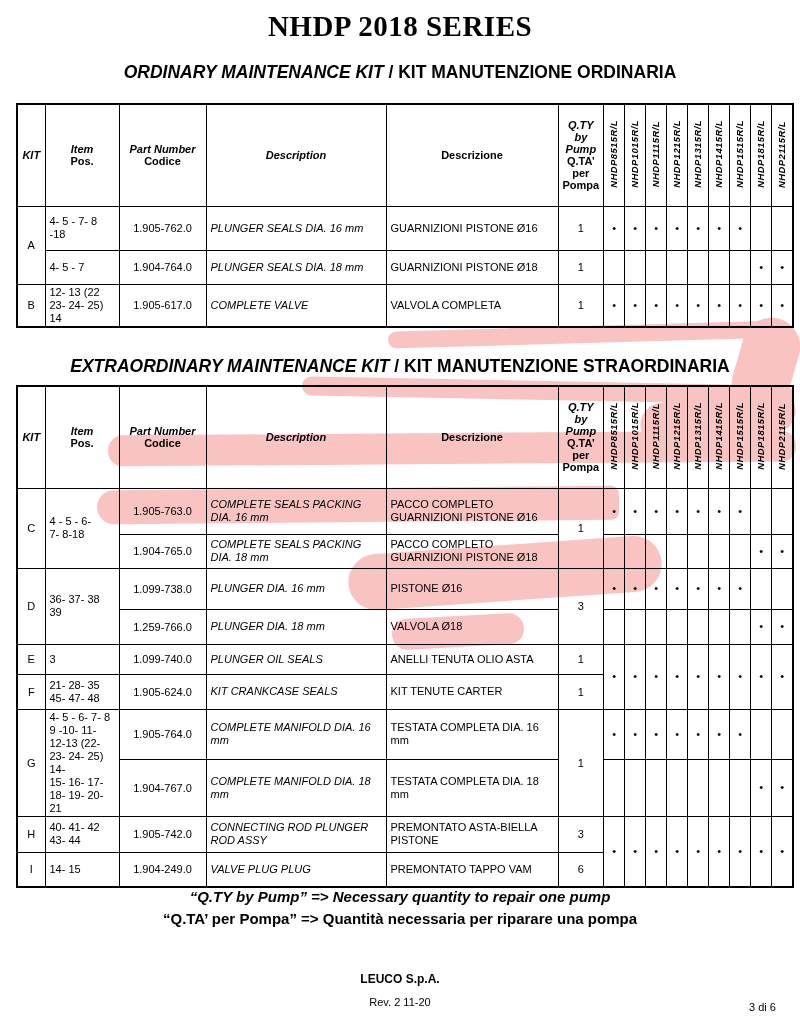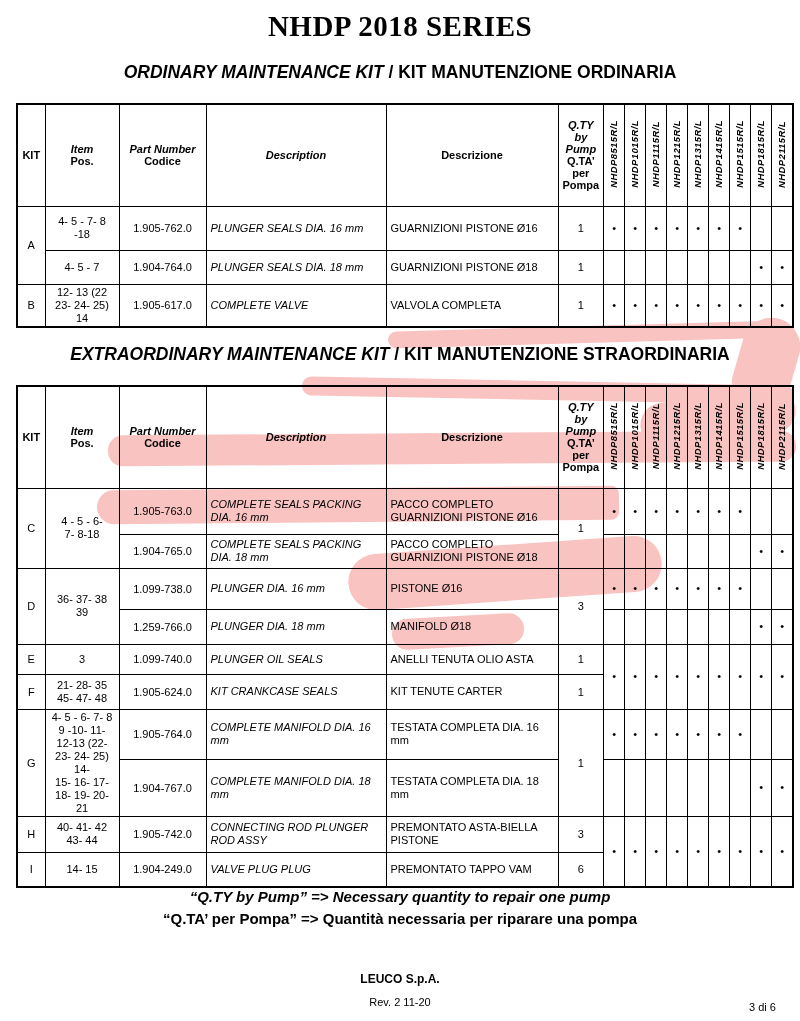--- a/index.html
+++ b/index.html
@@ -12,39 +12,39 @@
   .mk3{left:302px;top:381px;width:492px;height:19px;border-radius:10px;transform:rotate(1.1deg);}
   .mk4{left:640px;top:396px;width:156px;height:44px;border-radius:22px;transform:rotate(-7deg);}
   .mk5{left:108px;top:433px;width:688px;height:31px;border-radius:15px;transform:rotate(-0.4deg);}
   .mk6{left:97px;top:488px;width:522px;height:34px;border-radius:17px 8px 8px 17px;transform:rotate(-0.5deg);}
   .mk7{left:348px;top:545px;width:314px;height:56px;border-radius:28px;transform:rotate(-4deg);}
   .mk8{left:392px;top:616px;width:132px;height:31px;border-radius:15px;transform:rotate(-3deg);}
   .content{position:absolute;inset:0;z-index:1;}
   .doc-title{position:absolute;top:10px;left:0;right:0;text-align:center;
              font-family:"Liberation Serif",serif;font-weight:bold;font-size:29px;letter-spacing:.5px;}
   .sec-title{position:absolute;left:0;right:0;text-align:center;font-weight:bold;font-size:17.5px;}
-  .sec1{top:62px;} .sec2{top:344px;}
+  .sec1{top:62px;} .sec2{top:356px;}
   .sec-title .en{font-style:italic;}
   .kit-table{position:absolute;left:16px;border-collapse:collapse;table-layout:fixed;
              border:2px solid #000;}
   .tbl1{top:103px;} .tbl2{top:385px;}
   .kit-table td,.kit-table th{border:1px solid #000;font-size:11px;vertical-align:middle;
              padding:1px 4px;overflow:hidden;background:transparent;}
   .kit-table thead tr{height:102px;}
   th{font-weight:bold;text-align:center;line-height:12px;}
   th .blk{display:block;}
   th .en{font-style:italic;}
-  .h-kit{}
+  .h-kit{font-style:italic;}
   .h-qty{padding:0 1px;white-space:pre-line;}
   .h-qty .en{white-space:pre-line;}
   .pc{padding:0;}
   .vt{display:inline-block;writing-mode:vertical-rl;transform:rotate(180deg);
       font-style:italic;font-weight:bold;font-size:9.5px;letter-spacing:.4px;white-space:nowrap;}
   .kitc{text-align:center;font-size:12px;}
-  .itemc{text-align:center;white-space:pre-line;line-height:13px;padding:1px 1px;}
+  .itemc{white-space:pre-line;line-height:13px;padding:1px 1px;}
   .partc{text-align:center;}
   .descc{font-style:italic;white-space:pre-line;line-height:13px;padding-left:6px;}
   .descrc{white-space:pre-line;line-height:13px;padding-left:6px;}
   .qtyc{text-align:center;}
   .dc{text-align:center;padding:0;font-size:11px;line-height:1;}
   .rh30{height:30px;} .rh34{height:34px;} .rh35{height:35px;} .rh36{height:36px;}
   .rh40{height:40px;} .rh41{height:41px;} .rh44{height:44px;} .rh46{height:46px;} .rh50{height:50px;}
   .note{position:absolute;left:0;right:0;text-align:center;font-weight:bold;font-size:15px;}
   .note-en{top:888px;font-style:italic;}
   .note-it{top:910px;}
@@ -282,21 +282,21 @@
             <td class="dc">•</td>
             <td class="dc">•</td>
             <td class="dc">•</td>
             <td class="dc">•</td>
             <td class="dc"></td>
             <td class="dc"></td>
         </tr>
         <tr class="rh35">
           <td class="partc">1.259-766.0</td>
           <td class="descc">PLUNGER DIA. 18  mm</td>
-          <td class="descrc">MANIFOLD  Ø18</td>
+          <td class="descrc">VALVOLA  Ø18</td>
           <td class="dc"></td>
             <td class="dc"></td>
             <td class="dc"></td>
             <td class="dc"></td>
             <td class="dc"></td>
             <td class="dc"></td>
             <td class="dc"></td>
             <td class="dc">•</td>
             <td class="dc">•</td>
         </tr>

